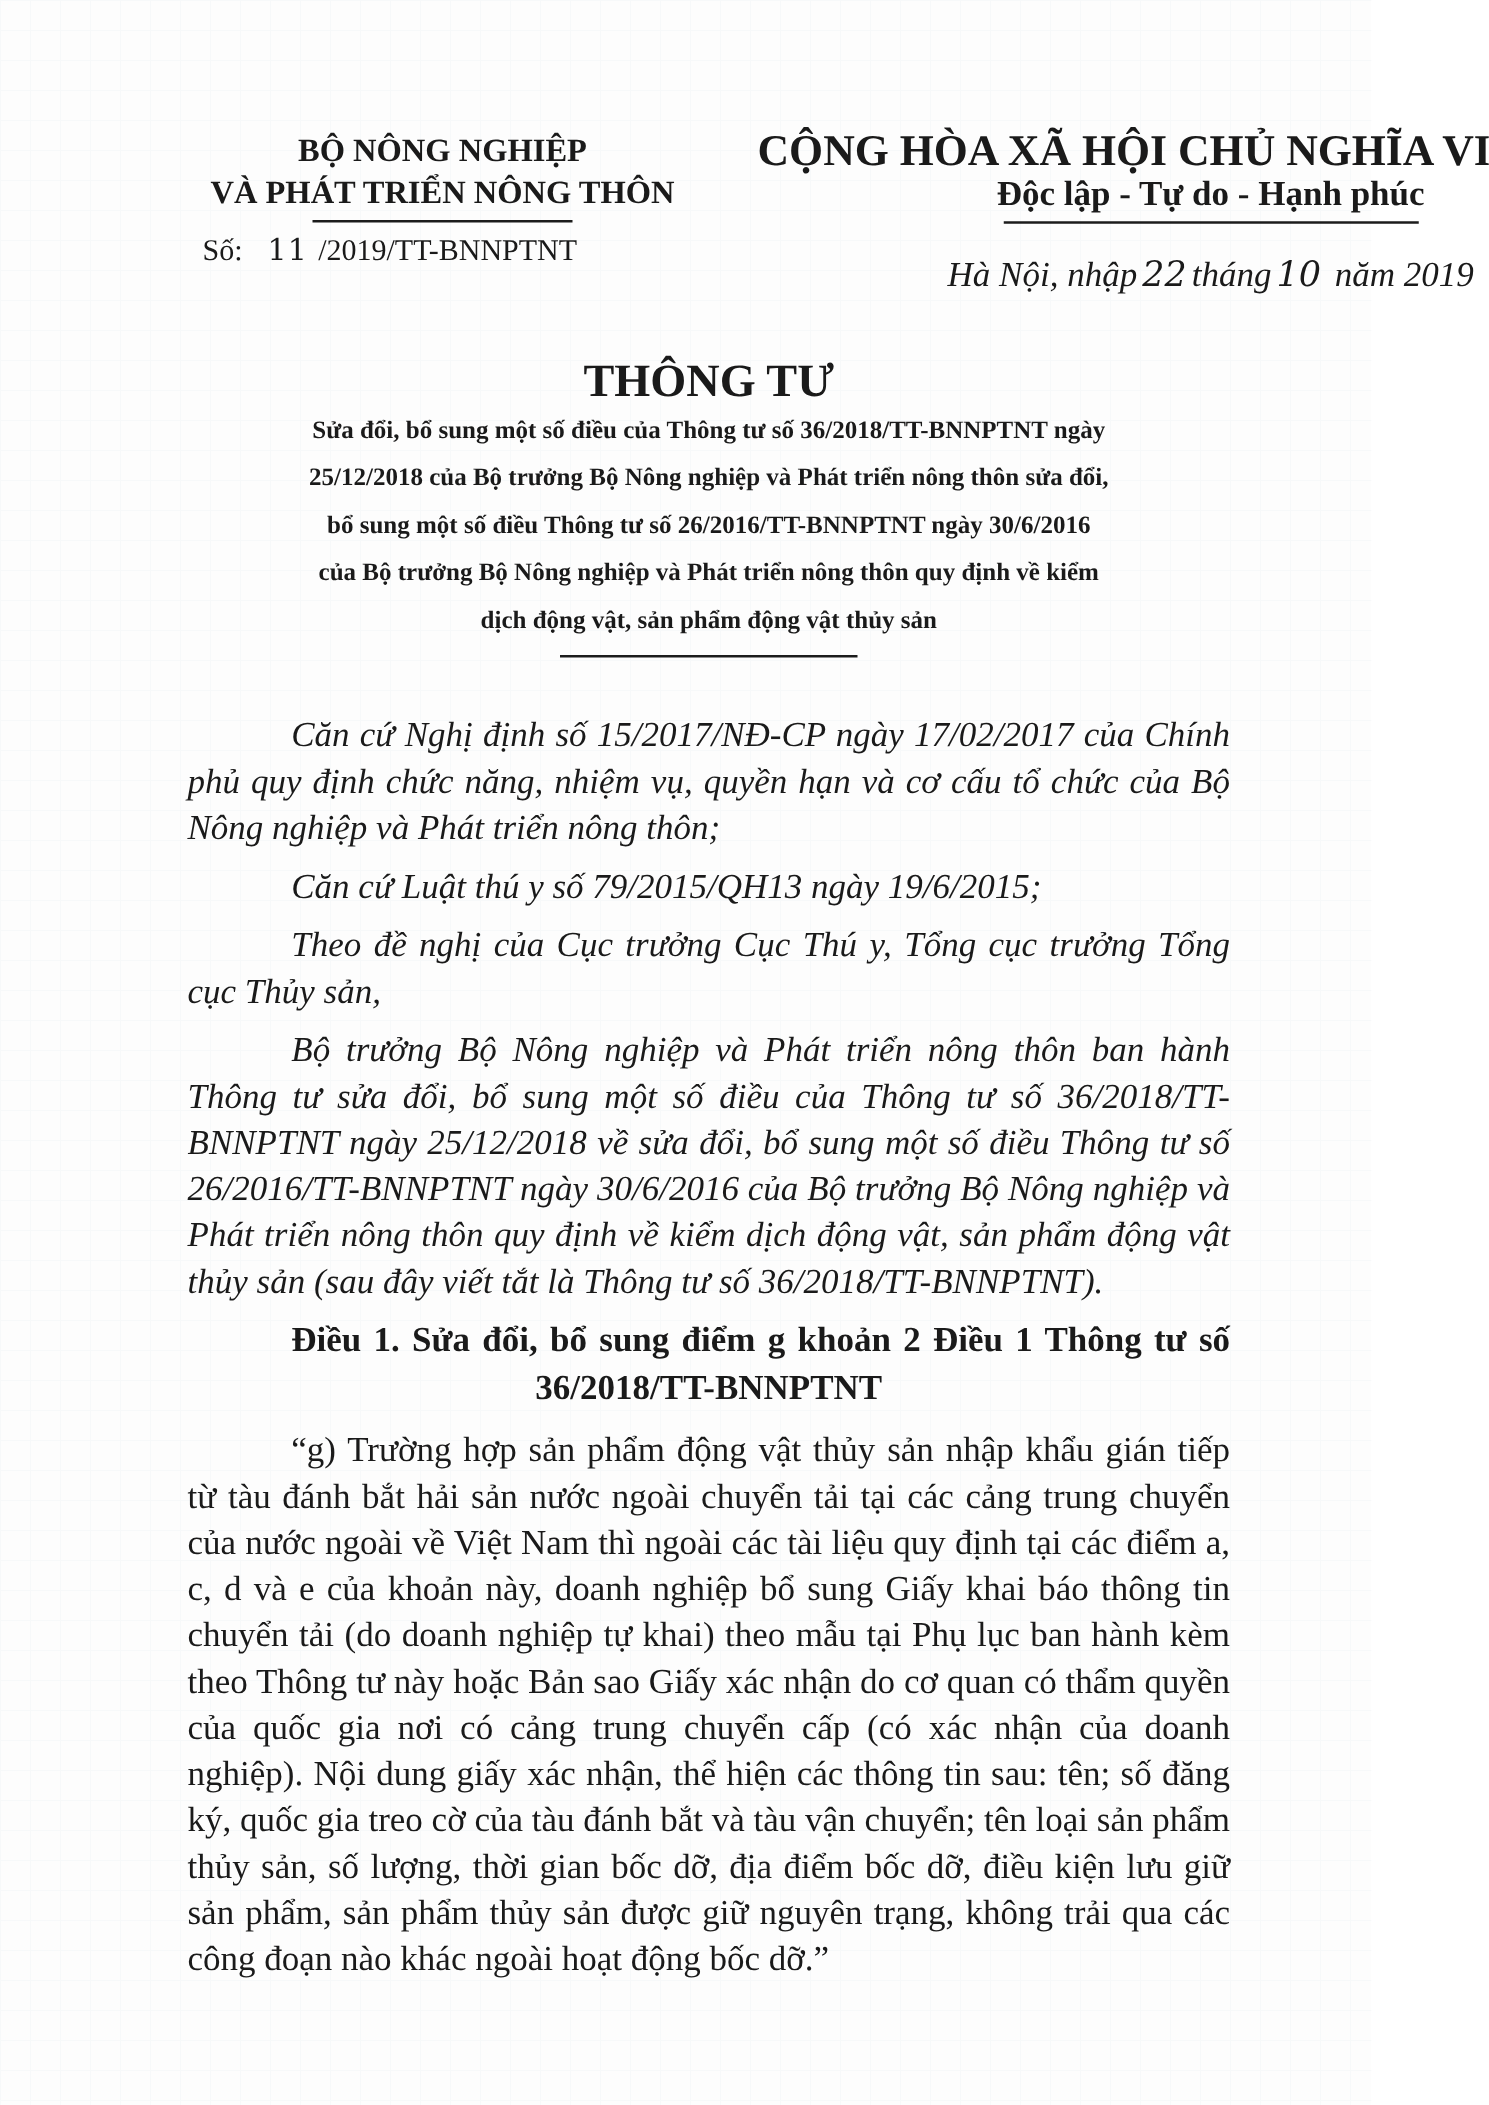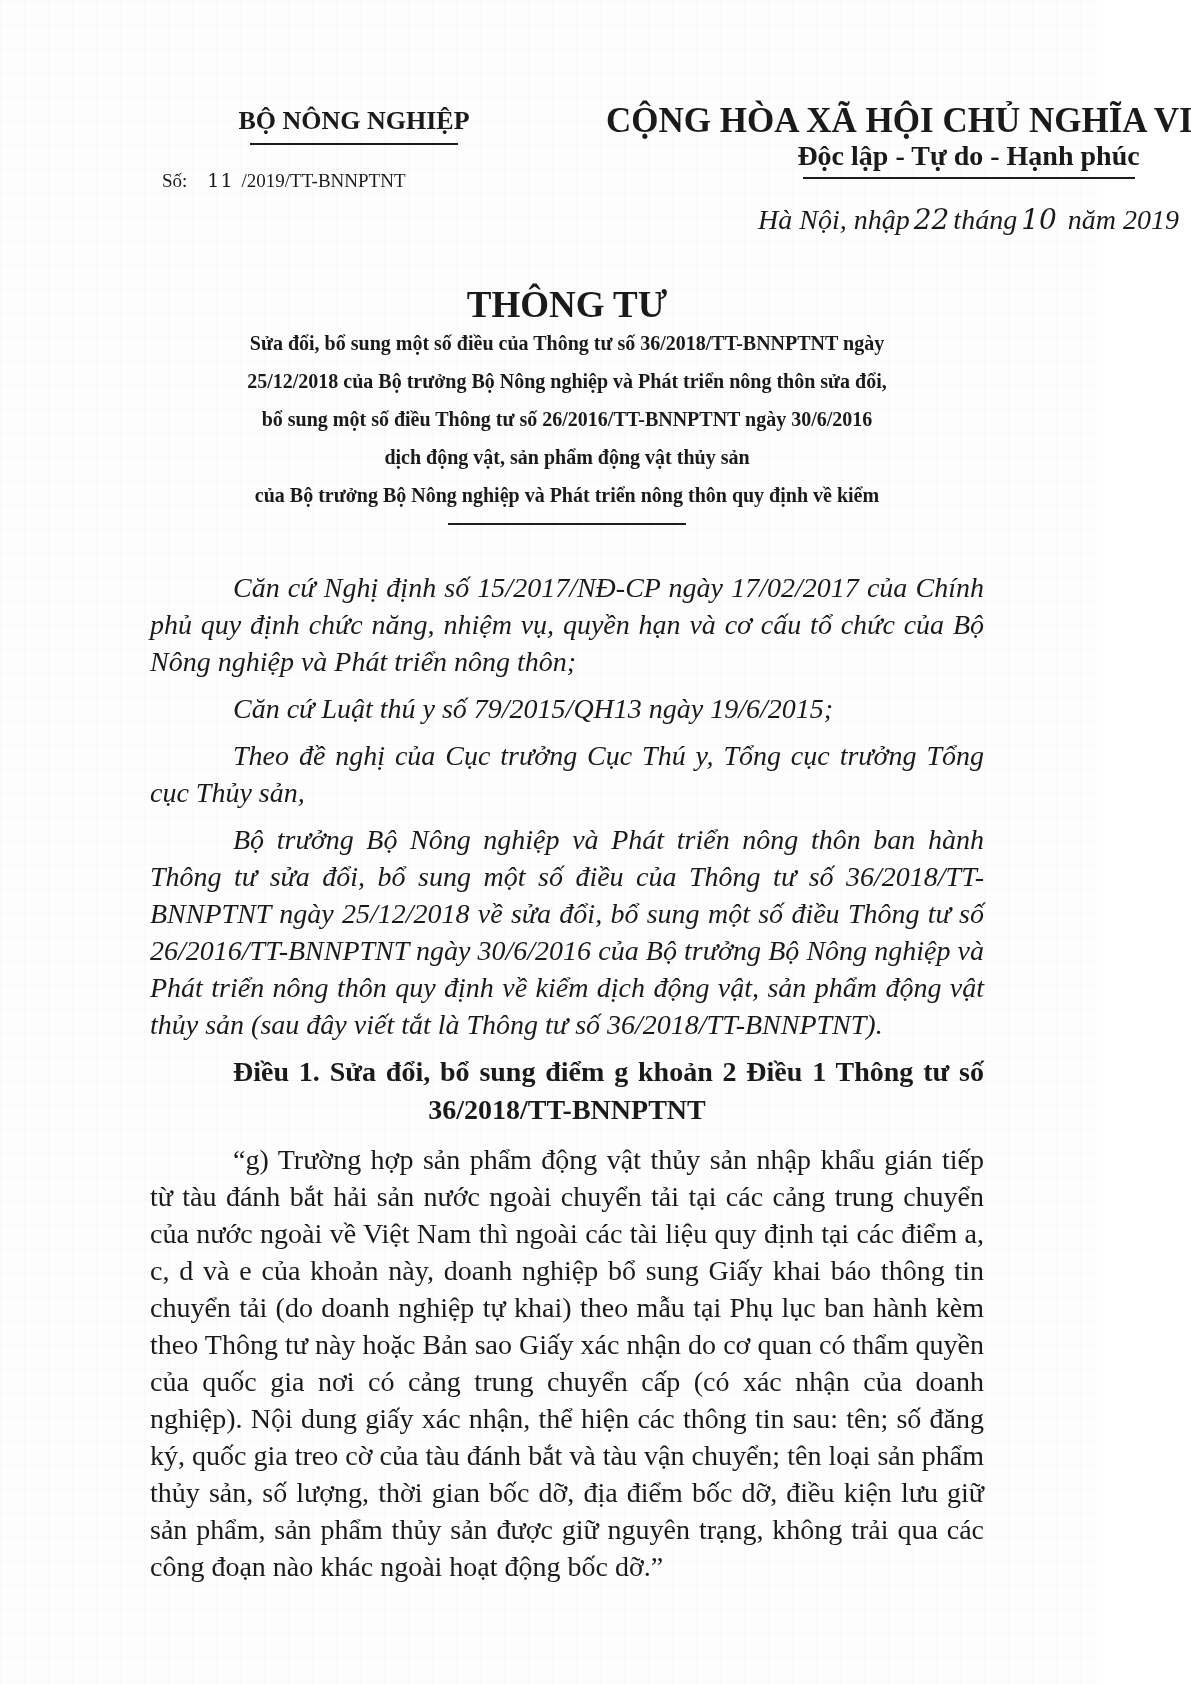--- a/index.html
+++ b/index.html
@@ -55,24 +55,24 @@
     line-height: 33px;
     margin-top: 2px;
     white-space: nowrap;
   }
   .motto-underline {
     width: 332px; height: 0;
     border-top: 2px solid #1c1c1c;
     margin: 5px auto 0;
   }
   .so-line {
-    margin-top: 24px;
+    margin-top: 8px;
     text-align: left;
     padding-left: 12px;
-    font-size: 19px;
+    font-size: 24px;
     white-space: nowrap;
   }
   .so-number {
     display: inline-block;
     margin-left: 20px;
     font-family: "DejaVu Serif", serif;
     letter-spacing: 1px;
   }
   .so-suffix { display: inline-block; margin-left: 8px; }
   .date-line {
@@ -132,20 +132,21 @@
   .article-heading .l2 { text-align: center; }
 </style>
 </head>
 <body>
 
 <div class="page">
 
   <div class="header">
     <div class="header-left">
       <div class="org-line">BỘ NÔNG NGHIỆP</div>
+      <div class="org-line">VÀ PHÁT TRIỂN NÔNG THÔN</div>
       <div class="org-underline"></div>
       <div class="so-line">
         <span>Số:</span><span class="so-number">11</span><span class="so-suffix">/2019/TT-BNNPTNT</span>
       </div>
     </div>
 
     <div class="header-right">
       <div class="nat-line1">CỘNG HÒA XÃ HỘI CHỦ NGHĨA VIỆT NAM</div>
       <div class="nat-line2">Độc lập - Tự do - Hạnh phúc</div>
       <div class="motto-underline"></div>
@@ -153,22 +154,22 @@
         <span>Hà Nội, nhập</span><span class="fillin">22</span><span>tháng</span><span class="fillin">10</span> <span>năm 2019</span>
       </div>
     </div>
   </div>
 
   <div class="title-block">
     <div class="doc-type">THÔNG TƯ</div>
     <div class="title-line">Sửa đổi, bổ sung một số điều của Thông tư số 36/2018/TT-BNNPTNT ngày</div>
     <div class="title-line">25/12/2018 của Bộ trưởng Bộ Nông nghiệp và Phát triển nông thôn sửa đổi,</div>
     <div class="title-line">bổ sung một số điều Thông tư số 26/2016/TT-BNNPTNT ngày 30/6/2016</div>
+    <div class="title-line">của Bộ trưởng Bộ Nông nghiệp và Phát triển nông thôn quy định về kiểm</div>
     <div class="title-line">dịch động vật, sản phẩm động vật thủy sản</div>
-    <div class="title-line">của Bộ trưởng Bộ Nông nghiệp và Phát triển nông thôn quy định về kiểm</div>
     <div class="title-underline"></div>
   </div>
 
   <div class="body-block">
     <p class="para italic">Căn cứ Nghị định số 15/2017/NĐ-CP ngày 17/02/2017 của Chính phủ quy định chức năng, nhiệm vụ, quyền hạn và cơ cấu tổ chức của Bộ Nông nghiệp và Phát triển nông thôn;</p>
     <p class="para italic">Căn cứ Luật thú y số 79/2015/QH13 ngày 19/6/2015;</p>
     <p class="para italic">Theo đề nghị của Cục trưởng Cục Thú y, Tổng cục trưởng Tổng cục Thủy sản,</p>
     <p class="para italic">Bộ trưởng Bộ Nông nghiệp và Phát triển nông thôn ban hành Thông tư sửa đổi, bổ sung một số điều của Thông tư số 36/2018/TT-BNNPTNT ngày 25/12/2018 về sửa đổi, bổ sung một số điều Thông tư số 26/2016/TT-BNNPTNT ngày 30/6/2016 của Bộ trưởng Bộ Nông nghiệp và Phát triển nông thôn quy định về kiểm dịch động vật, sản phẩm động vật thủy sản (sau đây viết tắt là Thông tư số 36/2018/TT-BNNPTNT).</p>
 
     <div class="article-heading">

